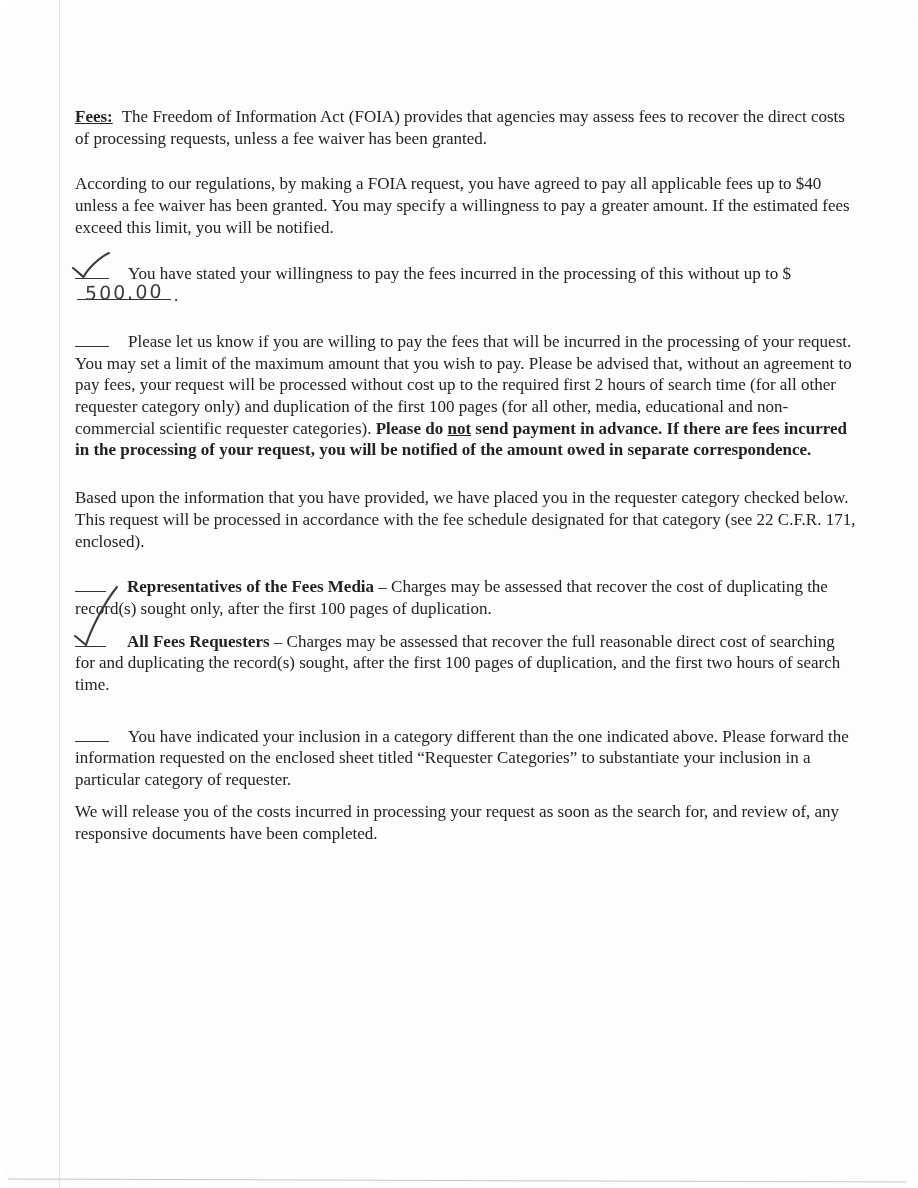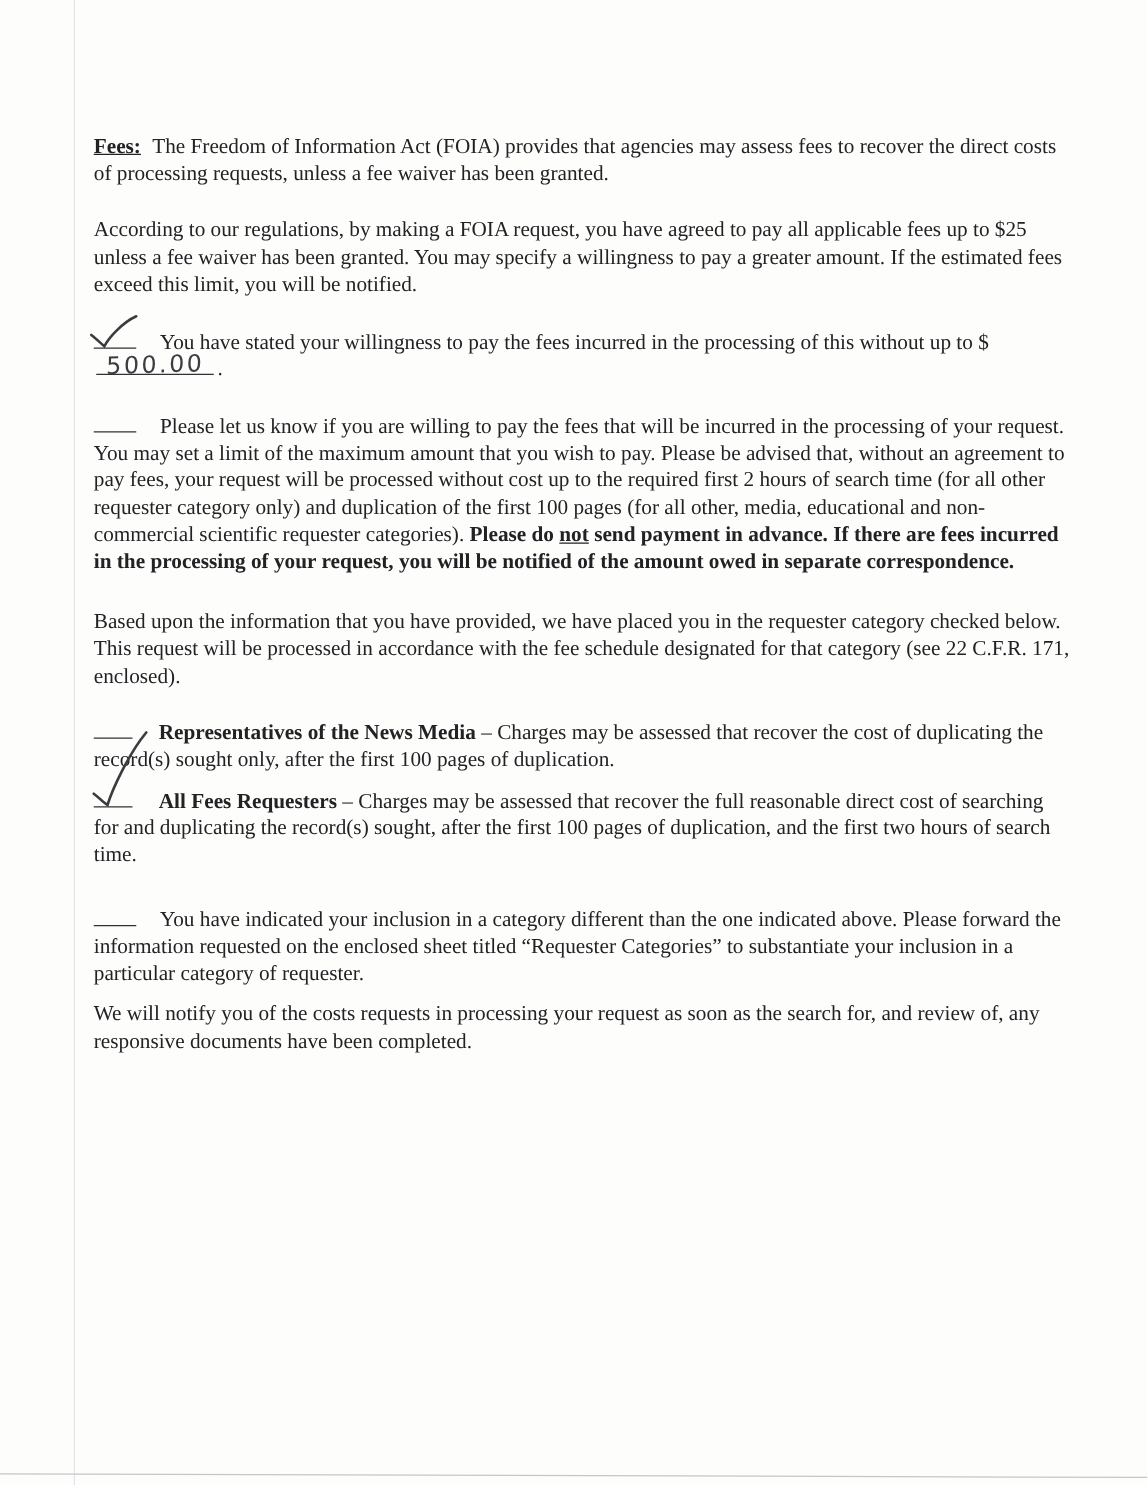--- a/index.html
+++ b/index.html
@@ -10,20 +10,21 @@
   .page {
     position: relative;
     width: 918px;
     height: 1188px;
     background: #fdfdfc;
     font-family: "Liberation Serif", "DejaVu Serif", serif;
     font-size: 17px;
     line-height: 21.7px;
     color: #222225;
     overflow: hidden;
+    border-radius: 29px;
   }
   .scan-vline {
     position: absolute;
     left: 59px;
     top: 0;
     width: 1px;
     height: 100%;
     background: rgba(175, 175, 182, 0.30);
   }
   .scan-hline {
@@ -95,37 +96,37 @@
 <body>
 
 <div class="page">
   <div class="scan-vline"></div>
   <div class="scan-hline"></div>
 
   <div class="content">
 
     <p><strong class="u heading-gap">Fees:</strong> <span>The Freedom of Information Act (FOIA) provides that agencies may assess fees to recover the direct costs of processing requests, unless a fee waiver has been granted.</span></p>
 
-    <p>According to our regulations, by making a FOIA request, you have agreed to pay all applicable fees up to $25 unless a fee waiver has been granted.  You may specify a willingness to pay a greater amount.  If the estimated fees exceed this limit, you will be notified.</p>
+    <p>According to our regulations, by making a FOIA request, you have agreed to pay all applicable fees up to $40 unless a fee waiver has been granted.  You may specify a willingness to pay a greater amount.  If the estimated fees exceed this limit, you will be notified.</p>
 
     <p><span class="blank"><svg class="check-svg check-a" width="42" height="30" viewBox="0 0 42 30">
             <path d="M3 17 C 7 20, 11 24, 13.5 26 C 17 19, 28 7, 39 2" fill="none" stroke="#3b3b40" stroke-width="2.1" stroke-linecap="round"></path>
           </svg></span><span>You have stated your willingness to pay the fees incurred in the processing of this without up to $</span><span class="amount-blank"><span class="handwriting">500.00</span></span><span>.</span></p>
 
     <p class="option-long"><span class="blank"></span><span>Please let us know if you are willing to pay the fees that will be incurred in the processing of your request.  You may set a limit of the maximum amount that you wish to pay.  Please be advised that, without an agreement to pay fees, your request will be processed without cost up to the required first 2 hours of search time (for all other requester category only) and duplication of the first 100 pages (for all other, media, educational and non-commercial scientific requester categories).</span> <strong><span>Please do </span><span class="u">not</span><span> send payment in advance. If there are fees incurred in the processing of your request, you will be notified of the amount owed in separate correspondence.</span></strong></p>
 
     <p class="intro-cats">Based upon the information that you have provided, we have placed you in the requester category checked below.  This request will be processed in accordance with the fee schedule designated for that category (see 22 C.F.R. 171, enclosed).</p>
 
 
 
 
-    <p class="cat"><span class="blank cat-blank"></span><strong>Representatives of the News Media</strong> <span>– Charges may be assessed that recover the cost of duplicating the record(s) sought only, after the first 100 pages of duplication.</span></p>
+    <p class="cat"><span class="blank cat-blank"></span><strong>Representatives of the Fees Media</strong> <span>– Charges may be assessed that recover the cost of duplicating the record(s) sought only, after the first 100 pages of duplication.</span></p>
 
     <p class="cat cat-last"><span class="blank cat-blank"><svg class="check-svg check-b" width="48" height="66" viewBox="0 0 48 66">
             <path d="M3 52 C 7 55, 11 59, 14 61 C 18 48, 31 20, 45 3" fill="none" stroke="#3b3b40" stroke-width="2.1" stroke-linecap="round"></path>
           </svg></span><strong>All Fees Requesters</strong> <span>– Charges may be assessed that recover the full reasonable direct cost of searching for and duplicating the record(s) sought, after the first 100 pages of duplication, and the first two hours of search time.</span></p>
 
     <p class="different-cat"><span class="blank"></span><span>You have indicated your inclusion in a category different than the one indicated above.  Please forward the information requested on the enclosed sheet titled “Requester Categories” to substantiate your inclusion in a particular category of requester.</span></p>
 
-    <p class="closing">We will notify you of the costs requests in processing your request as soon as the search for, and review of, any responsive documents have been completed.</p>
+    <p class="closing">We will release you of the costs incurred in processing your request as soon as the search for, and review of, any responsive documents have been completed.</p>
 
   </div>
 </div>
 
 </body></html>

